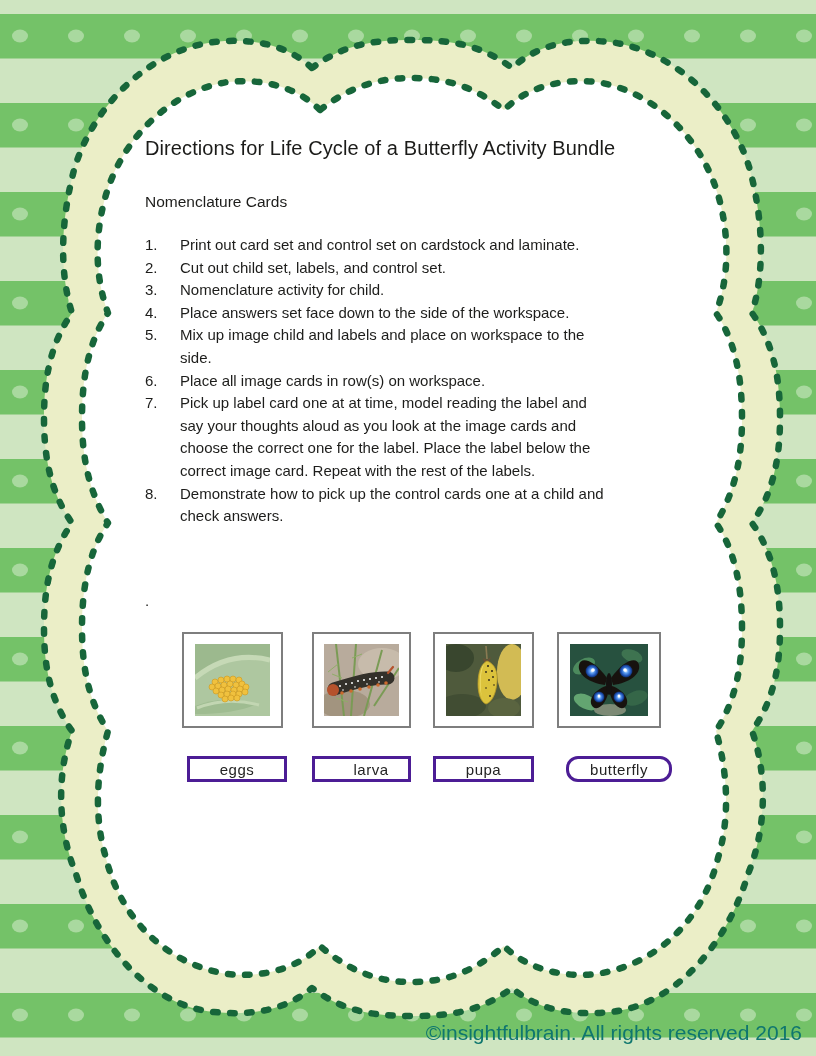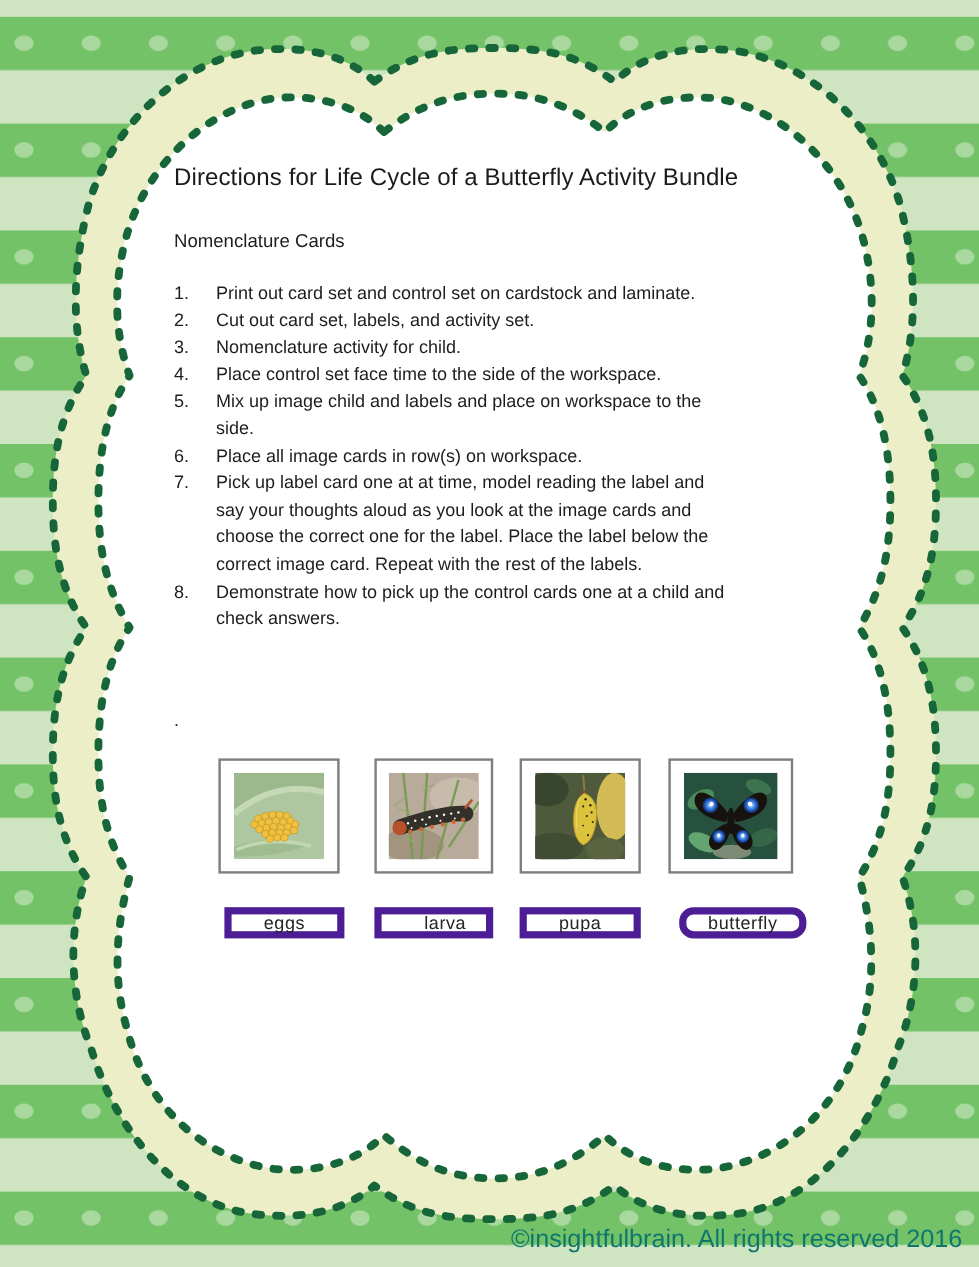--- a/index.html
+++ b/index.html
@@ -15,21 +15,21 @@
   .list{position:absolute;left:145px;top:234px;font-size:15px;line-height:22.6px;width:540px;}
   .li{display:flex;align-items:flex-start;}
   .num{flex:none;width:35px;}
   .txt{white-space:pre-line;}
   .period{position:absolute;left:145px;top:592px;font-size:15px;}
 
   .card{position:absolute;top:632px;height:96px;background:#fff;border:2px solid #7e7e7e;
         box-sizing:border-box;display:flex;align-items:center;justify-content:center;}
   .photo{display:block;}
 
-  .labelbox{position:absolute;top:756px;height:26px;background:#fff;border:6px solid #4c1d95;
+  .labelbox{position:absolute;top:756px;height:26px;background:#fff;border:3px solid #4c1d95;
         box-sizing:border-box;display:flex;align-items:center;justify-content:center;
         font-size:15px;letter-spacing:.5px;color:#242424;}
 
   .footer{position:absolute;right:14px;top:1021px;font-size:21px;color:#0f766e;white-space:nowrap;}
 </style>
 </head>
 <body>
 
 <svg class="bg-svg" viewBox="0 0 816 1056" xmlns="http://www.w3.org/2000/svg">
   <defs>
@@ -72,29 +72,29 @@
   <div class="title">Directions for Life Cycle of a Butterfly Activity Bundle</div>
   <div class="subtitle">Nomenclature Cards</div>
 
   <div class="list">
     <div class="li">
         <span class="num">1.</span>
         <span class="txt">Print out card set and control set on cardstock and laminate.</span>
       </div>
     <div class="li">
         <span class="num">2.</span>
-        <span class="txt">Cut out card set, labels, and activity set.</span>
+        <span class="txt">Cut out child set, labels, and control set.</span>
       </div>
     <div class="li">
         <span class="num">3.</span>
         <span class="txt">Nomenclature activity for child.</span>
       </div>
     <div class="li">
         <span class="num">4.</span>
-        <span class="txt">Place control set face time to the side of the workspace.</span>
+        <span class="txt">Place answers set face down to the side of the workspace.</span>
       </div>
     <div class="li">
         <span class="num">5.</span>
         <span class="txt">Mix up image child and labels and place on workspace to the
 side.</span>
       </div>
     <div class="li">
         <span class="num">6.</span>
         <span class="txt">Place all image cards in row(s) on workspace.</span>
       </div>

